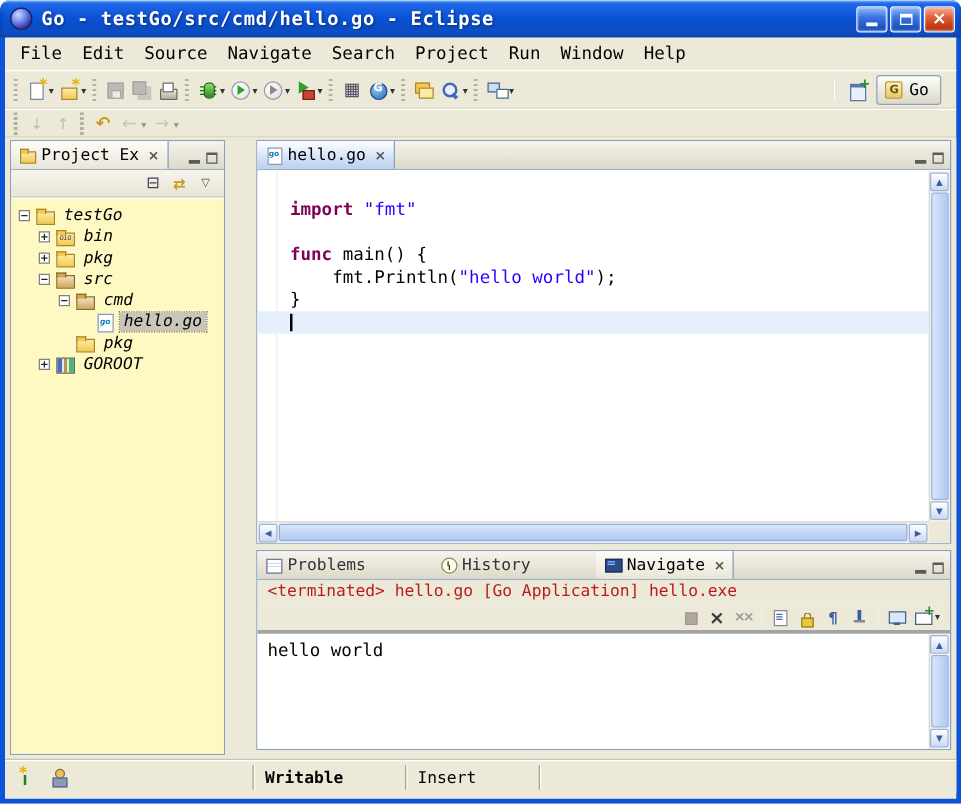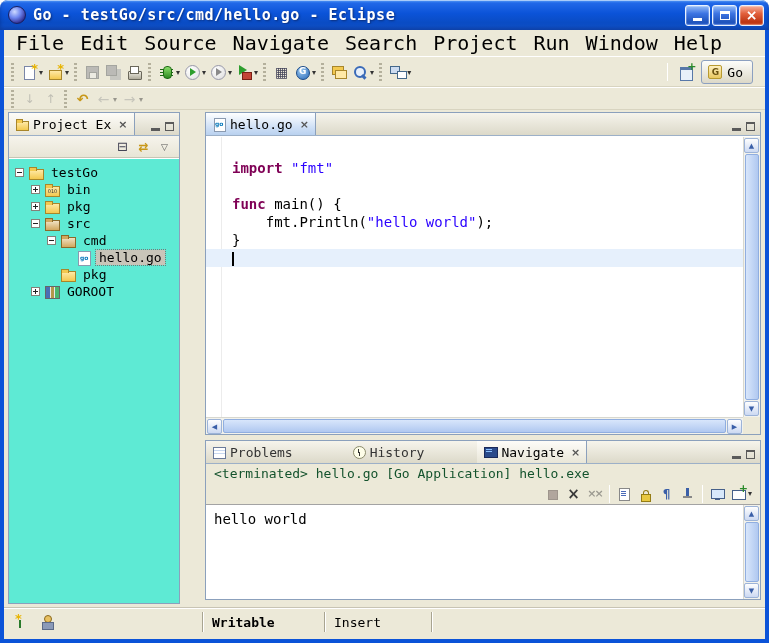--- a/index.html
+++ b/index.html
@@ -23,21 +23,21 @@
     box-shadow:inset 0 0 0 1px rgba(255,255,255,.25);}
   .wbtn.close{background:linear-gradient(180deg,#f7b09a,#e2603c 40%,#bc3412 85%,#d2502a);}
   .glyph-min{width:9px;height:3px;background:#fff;margin-top:9px;}
   .glyph-max{width:10px;height:9px;border:1px solid #fff;border-top-width:3px;}
   .glyph-close{color:#fff;font-weight:bold;font-size:14px;line-height:1;font-family:"DejaVu Sans",sans-serif;}
 
   
   .client{position:absolute;left:4px;right:4px;top:30px;bottom:4px;background:#ece9d8;}
 
   .menubar{position:absolute;left:0;top:0;right:0;height:26px;display:flex;align-items:center;
-    padding-left:4px;font-size:20px;}
+    padding-left:4px;font-size:14px;}
   .menu-item{padding:3px 8px;color:#000;cursor:default;}
 
   .toolbar1{position:absolute;left:0;top:26px;right:0;height:31px;display:flex;align-items:center;
     border-top:1px solid #fff;box-shadow:inset 0 -1px 0 #d8d4c0;padding:0 4px;}
   .toolbar2{position:absolute;left:0;top:57px;right:0;height:23px;display:flex;align-items:center;
     border-top:1px solid #fff;box-shadow:inset 0 -1px 0 #d8d4c0;padding:0 4px;}
   .tbar-items{display:flex;align-items:center;height:100%;}
   .grip{width:3px;height:18px;margin:0 5px 0 3px;flex:none;
     background:repeating-linear-gradient(180deg,#b4b09c 0 2px,#ece9d8 2px 4px);}
   .tsep{width:1px;height:18px;background:#b8b4a0;border-right:1px solid #fff;margin:0 4px;flex:none;}
@@ -130,21 +130,21 @@
   .hdr-btns{margin-left:auto;display:flex;align-items:center;gap:5px;padding:0 5px 4px 0;}
   .hmin{width:9px;height:3px;background:#5a5a5a;margin-top:6px;}
   .hmax{width:9px;height:9px;border:1px solid #5a5a5a;border-top-width:2px;}
 
   .view-toolbar{position:absolute;left:0;right:0;top:23px;height:22px;display:flex;align-items:center;
     justify-content:flex-end;gap:2px;padding:0 4px;background:linear-gradient(#f6f4ec,#e8e5d6);
     border-bottom:1px solid #c8c4b4;}
   .view-toolbar .tbtn{height:20px;}
 
   
-  .tree{position:absolute;left:0;right:0;top:46px;bottom:0;background:#5eead4;overflow:hidden;padding-top:5px;}
+  .tree{position:absolute;left:0;right:0;top:46px;bottom:0;background:#fef9c3;overflow:hidden;padding-top:5px;font-style:italic;}
   .trow{display:flex;align-items:center;height:17px;font-size:13px;white-space:nowrap;}
   .expander{width:9px;height:9px;border:1px solid #848078;background:#fff;position:relative;flex:none;margin-right:4px;}
   .expander::before{content:"";position:absolute;left:1px;right:1px;top:3px;height:1px;background:#222;}
   .expander.plus::after{content:"";position:absolute;top:1px;bottom:1px;left:3px;width:1px;background:#222;}
   .exp-spacer{width:13px;flex:none;}
   .t-icon{width:16px;height:15px;position:relative;display:inline-block;margin-right:4px;flex:none;font-family:"DejaVu Sans",sans-serif;}
   .t-project::before,.t-folder::before,.t-binfolder::before{content:"";position:absolute;left:1px;top:4px;width:13px;height:9px;
     background:linear-gradient(#ffe9a6,#f3c94f);border:1px solid #a8862a;}
   .t-project::after,.t-folder::after,.t-binfolder::after{content:"";position:absolute;left:1px;top:2px;width:6px;height:3px;
     background:#f3c94f;border:1px solid #a8862a;border-bottom:none;}
@@ -192,24 +192,24 @@
   .sb-up{top:0;right:0;} .sb-down{bottom:0;right:0;}
   .sb-left{left:0;top:0;} .sb-right{right:0;top:0;}
   .vthumb{position:absolute;left:1px;right:1px;top:17px;bottom:17px;border:1px solid #90aee0;border-radius:2px;
     background:linear-gradient(90deg,#d8e6fb,#b0c8f0);}
   .hthumb{position:absolute;top:1px;bottom:1px;left:17px;right:17px;border:1px solid #90aee0;border-radius:2px;
     background:linear-gradient(180deg,#d8e6fb,#b0c8f0);}
   .corner{position:absolute;right:0;bottom:0;width:17px;height:17px;background:#ece9d8;}
 
   
   .console-status{position:absolute;left:0;right:0;top:23px;height:19px;background:#ece9d8;
-    font-size:13px;color:#14532d;display:flex;align-items:center;padding-left:8px;white-space:nowrap;}
+    font-size:13px;color:#b91c1c;display:flex;align-items:center;padding-left:8px;white-space:nowrap;}
   .console-toolbar{position:absolute;left:0;right:0;top:42px;height:21px;background:#ece9d8;
     display:flex;align-items:center;justify-content:flex-end;padding-right:6px;}
-  .console-out{position:absolute;left:0;right:0;top:63px;bottom:0;background:#fff;border-top:1px solid #a3a3a3;}
+  .console-out{position:absolute;left:0;right:0;top:63px;bottom:0;background:#fff;border-top:3px solid #a3a3a3;}
   .console-text{position:absolute;left:0;top:0;right:17px;padding:6px 8px;font-size:14px;color:#000;white-space:pre;}
   .cvscroll{position:absolute;top:0;bottom:0;right:0;width:17px;background:#f2f2ec;border-left:1px solid #d8d8d0;}
 
   
   .statusbar{position:absolute;left:0;right:0;top:578px;height:27px;background:#ece9d8;border-top:1px solid #fff;
     box-shadow:0 -1px 0 #c8c4b4;display:flex;align-items:center;font-size:13px;color:#000;}
   .sb-cell{height:100%;display:flex;align-items:center;padding-left:8px;}
   .sb-c1{width:198px;gap:10px;}
   .sb-c2{width:120px;font-weight:bold;} .sb-c3{width:105px;} .sb-rest{flex:1;}
   .sb-sep{width:2px;align-self:stretch;margin:3px 0;border-left:1px solid #a8a490;border-right:1px solid #fff;}

